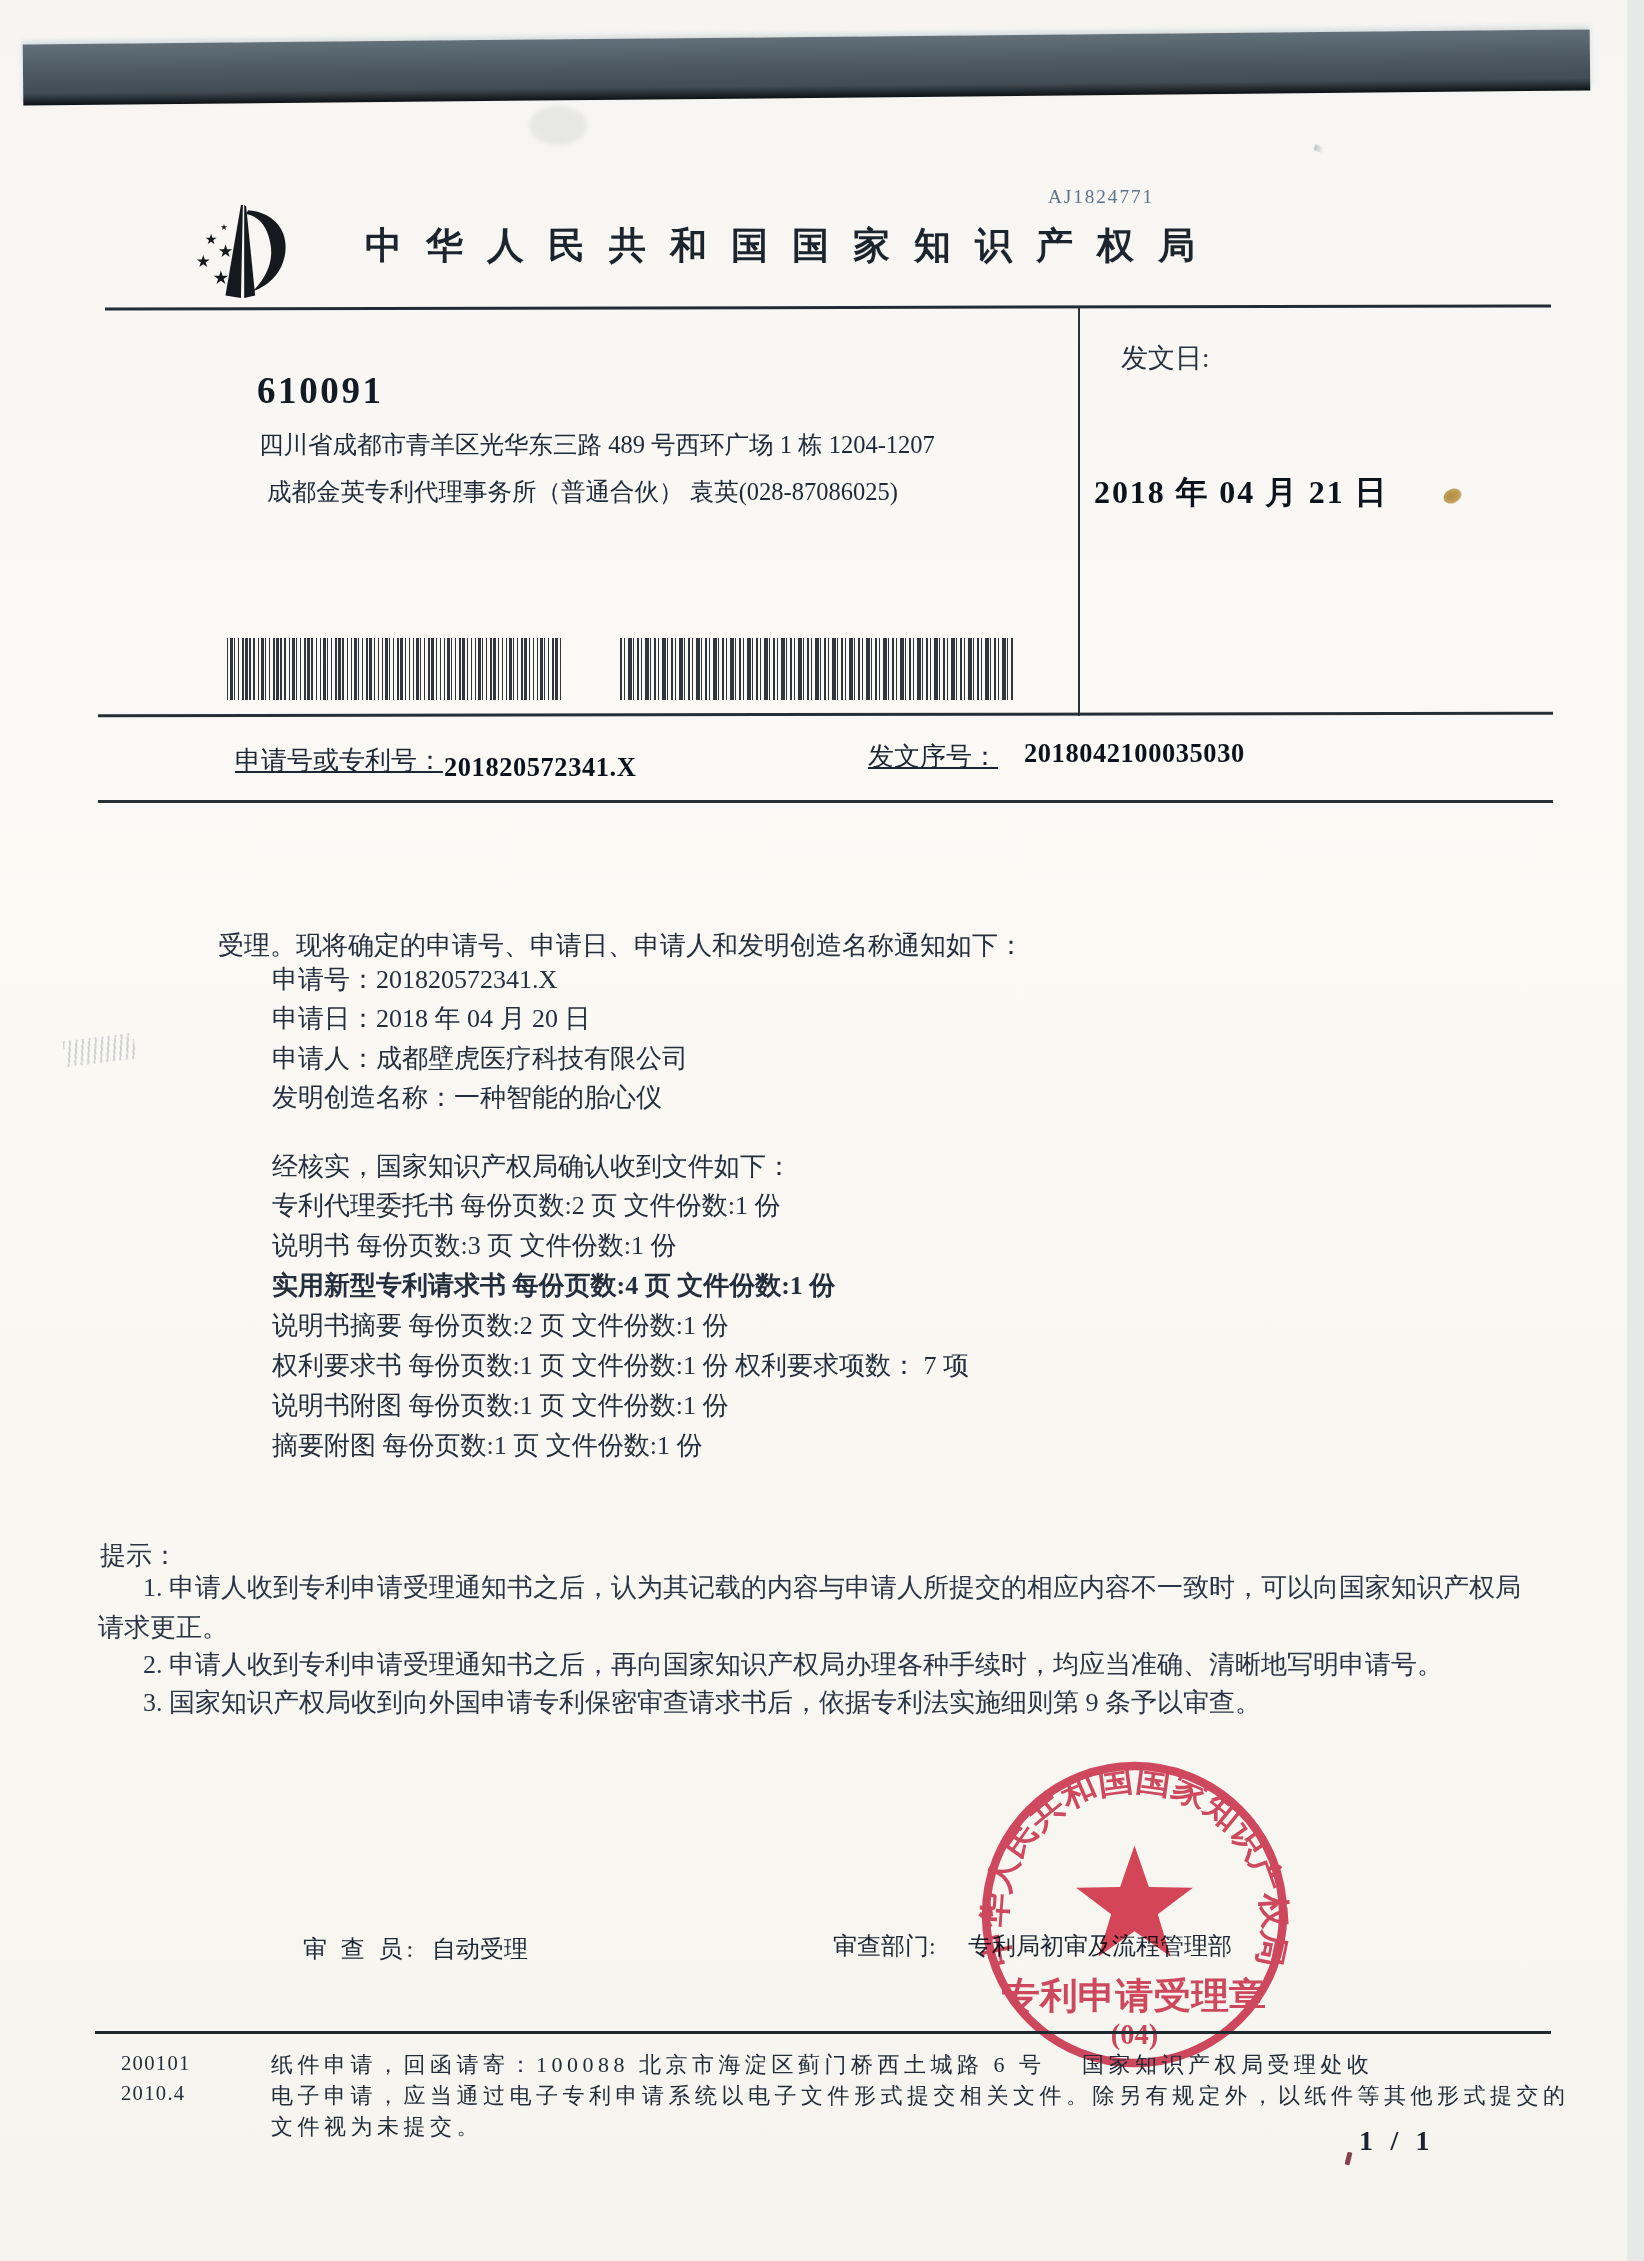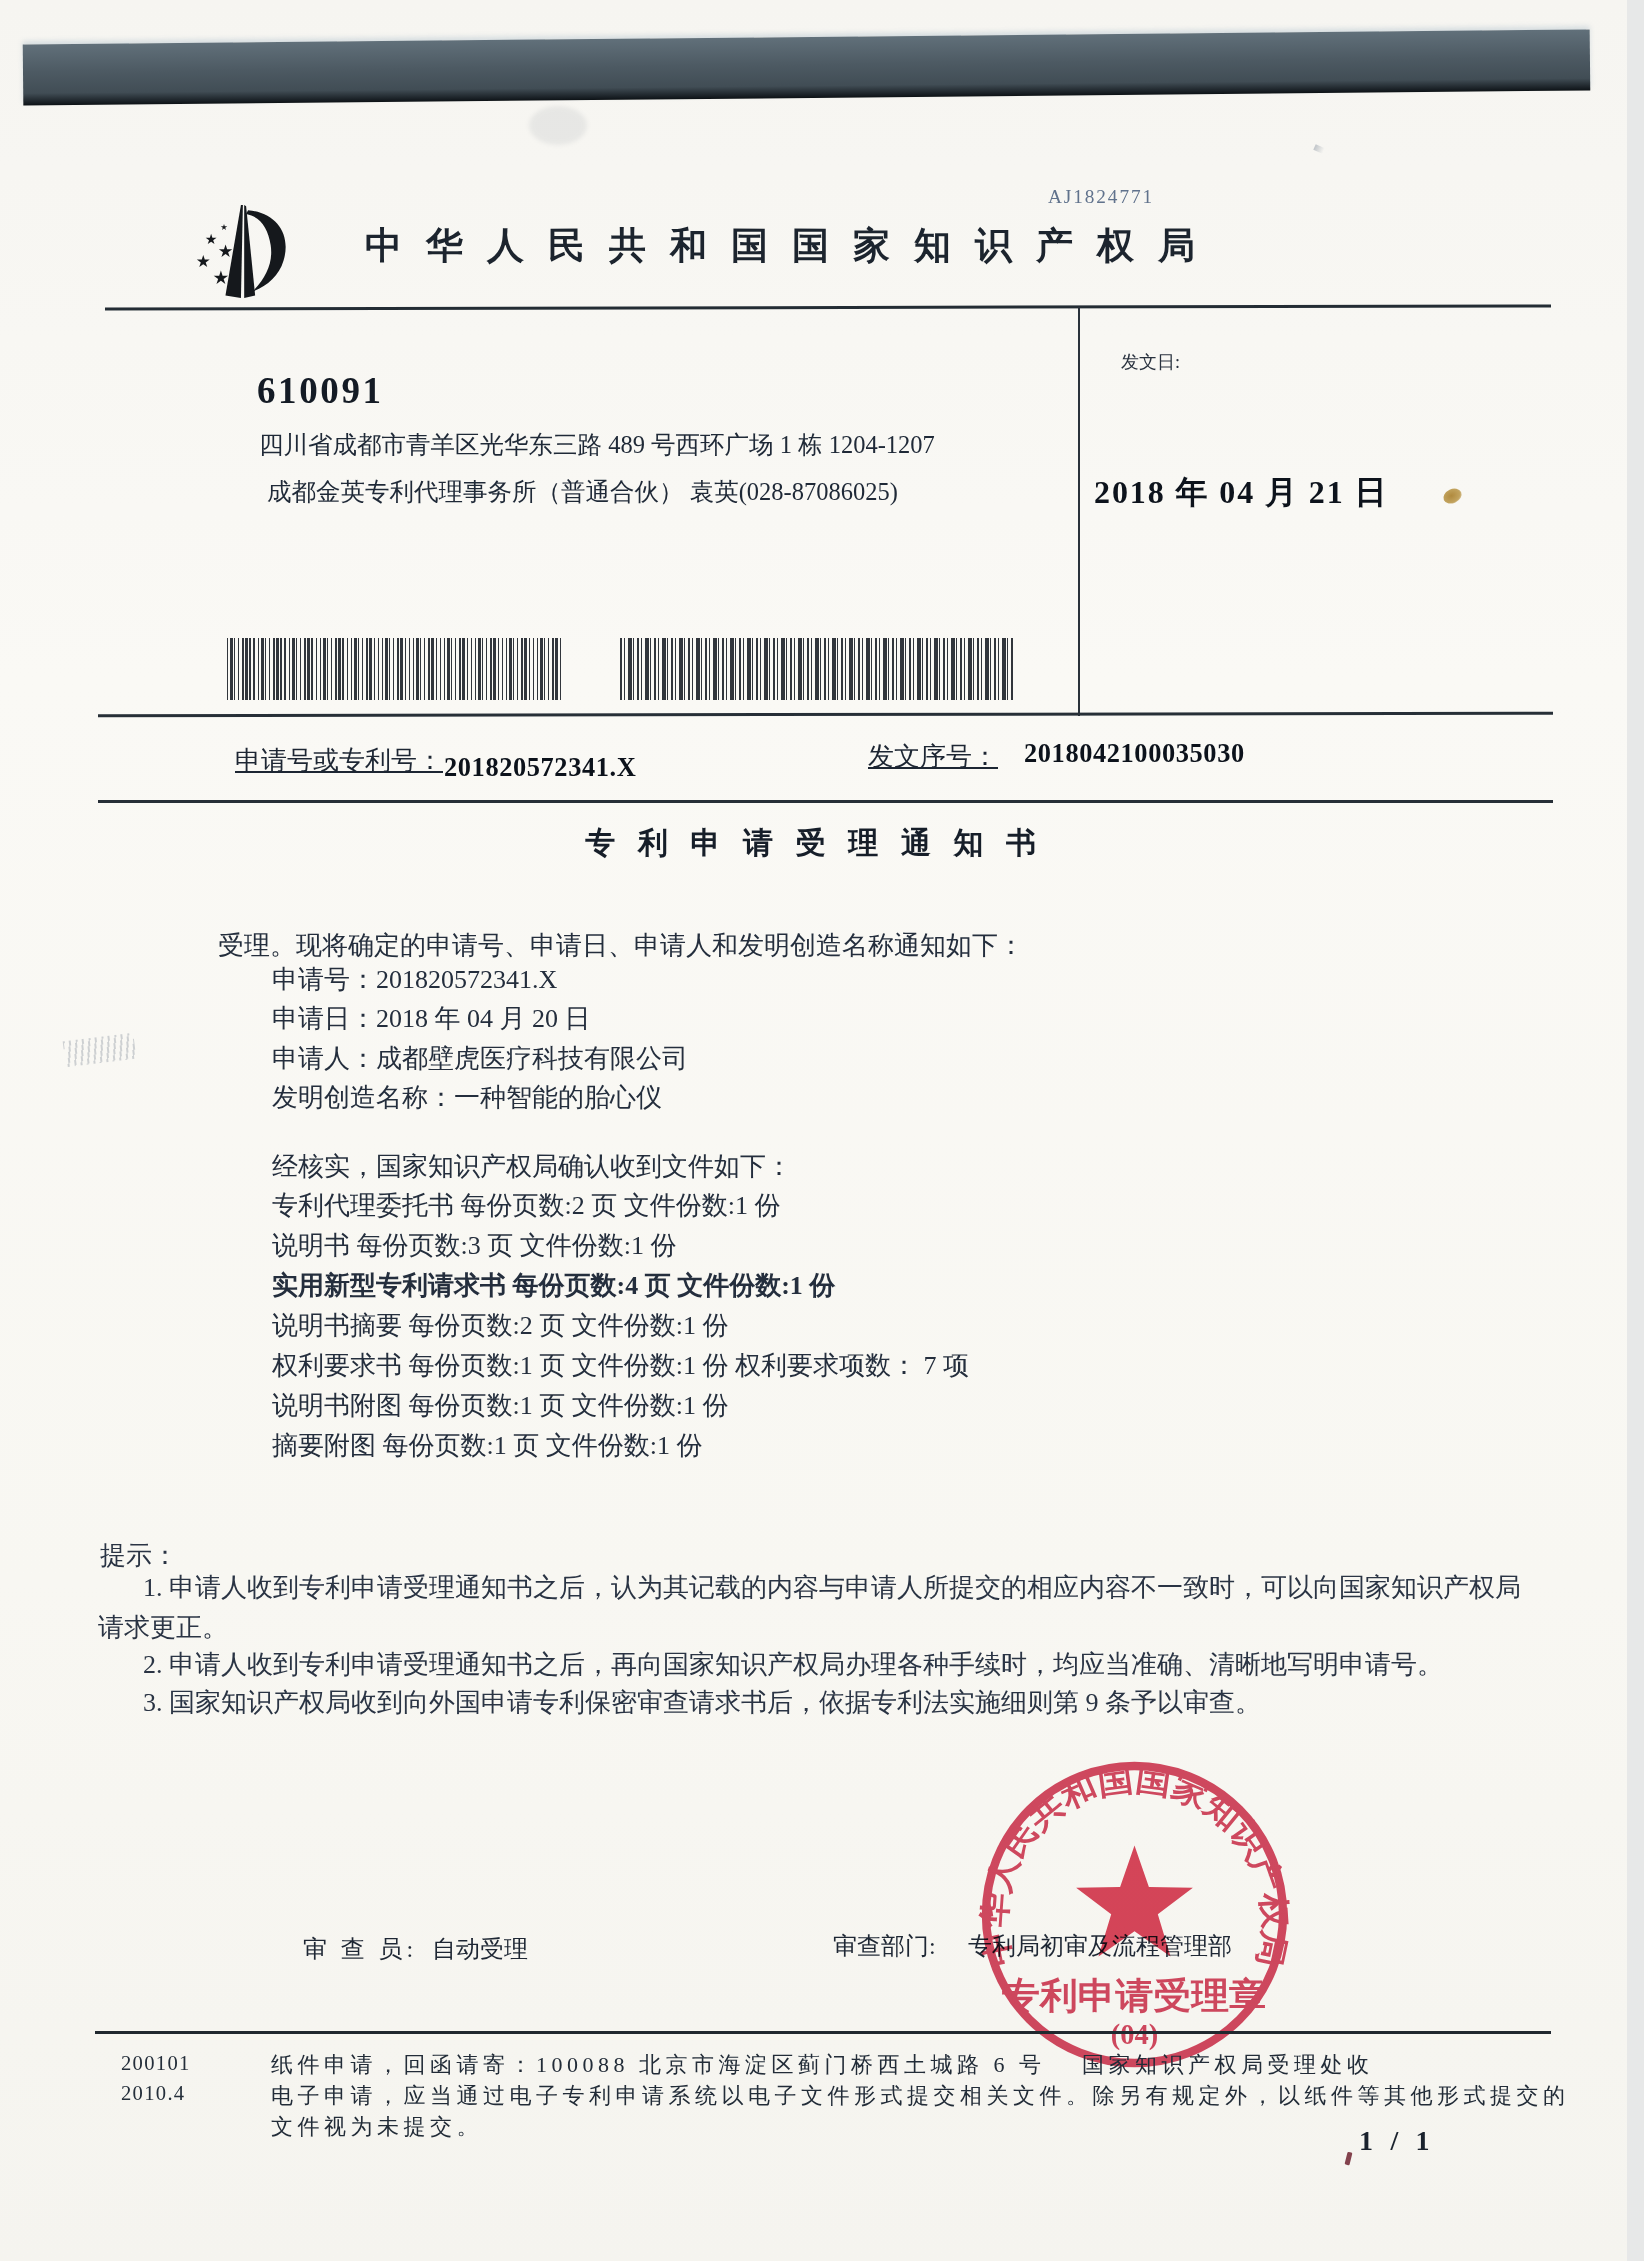--- a/index.html
+++ b/index.html
@@ -13,21 +13,21 @@
   .scanband{position:absolute;left:23px;top:37px;width:1567px;height:61px;
     background:linear-gradient(180deg,#61707a 0%,#4d5a63 45%,#414d55 80%,#151b20 97%,#0c1114 100%);
     transform:rotate(-0.55deg);box-shadow:0 -3.2px 5.8px rgba(140,165,185,.30);}
   .ref-code{left:1048px;top:186px;font-size:19.3px;letter-spacing:1.9px;color:#60728c;}
   .hdr-title{left:365px;top:221px;font-size:37px;font-weight:700;letter-spacing:24px;color:#1c242e;}
   .hdr-rule{left:105px;top:306px;width:1446px;height:2.6px;background:#232c34;transform:rotate(-0.12deg);}
   .vrule{left:1078px;top:307px;width:1.9px;height:409px;background:#2a323b;}
   .postal{left:257px;top:369px;font-size:37px;font-weight:700;letter-spacing:2.6px;color:#141b25;}
   .addr1{left:259px;top:428px;font-size:24.5px;color:#1f2937;}
   .addr2{left:267px;top:475px;font-size:24.5px;color:#1f2937;}
-  .dispatch-label{left:1121px;top:350px;font-size:18px;color:#28313e;}
+  .dispatch-label{left:1121px;top:340px;font-size:27px;color:#28313e;}
   .dispatch-date{left:1094px;top:471px;font-size:32px;font-weight:700;letter-spacing:1.9px;color:#0d131c;}
   .barcode{position:absolute;top:638px;height:62px;opacity:.93;
     background:repeating-linear-gradient(90deg,#22272e 0 1.3px,rgba(0,0,0,0) 1.3px 2.6px,#22272e 2.6px 5.8px,rgba(0,0,0,0) 5.8px 7px,#22272e 7px 8.4px,rgba(0,0,0,0) 8.4px 11px,#22272e 11px 12.3px,rgba(0,0,0,0) 12.3px 15.5px);}
   .bc1{left:227px;width:335px;}
   .bc2{left:620px;width:395px;background:repeating-linear-gradient(90deg,#22272e 0 1.9px,rgba(0,0,0,0) 1.9px 3.9px,#22272e 3.9px 5.2px,rgba(0,0,0,0) 5.2px 8.4px,#22272e 8.4px 11.6px,rgba(0,0,0,0) 11.6px 13px,#22272e 13px 14px,rgba(0,0,0,0) 14px 17px);}
   .rule2{left:98px;top:713px;width:1455px;height:2.6px;background:#272f37;transform:rotate(-0.1deg);}
   .rule3{left:98px;top:800px;width:1455px;height:2.6px;background:#272f37;}
   .refrow-label{font-size:26px;color:#1d2633;text-decoration:underline;}
   .refrow-val{font-size:26.4px;font-weight:700;color:#0c121b;letter-spacing:0.6px;}
   .appno-label{left:235px;top:743px;}
@@ -90,21 +90,20 @@
   <div class="barcode bc1"></div>
   <div class="barcode bc2"></div>
 
   <div class="abs rule2"></div>
   <div class="abs refrow-label appno-label">申请号或专利号：</div>
   <div class="abs refrow-val appno-val">201820572341.X</div>
   <div class="abs refrow-label serial-label">发文序号：</div>
   <div class="abs refrow-val serial-val">2018042100035030</div>
   <div class="abs rule3"></div>
 
-  <div class="abs doc-title">专利申请受理通知书</div>
 
   <div class="abs body-line" style="left:218px;top:928px;">受理。现将确定的申请号、申请日、申请人和发明创造名称通知如下：</div>
 
   <div class="abs body-line" style="left:272px;top:962px;">申请号：201820572341.X</div>
   <div class="abs body-line" style="left:272px;top:1001px;">申请日：2018 年 04 月 20 日</div>
   <div class="abs body-line" style="left:272px;top:1041px;">申请人：成都壁虎医疗科技有限公司</div>
   <div class="abs body-line" style="left:272px;top:1080px;">发明创造名称：一种智能的胎心仪</div>
 
   <div class="abs body-line" style="left:272px;top:1149px;">经核实，国家知识产权局确认收到文件如下：</div>
 

